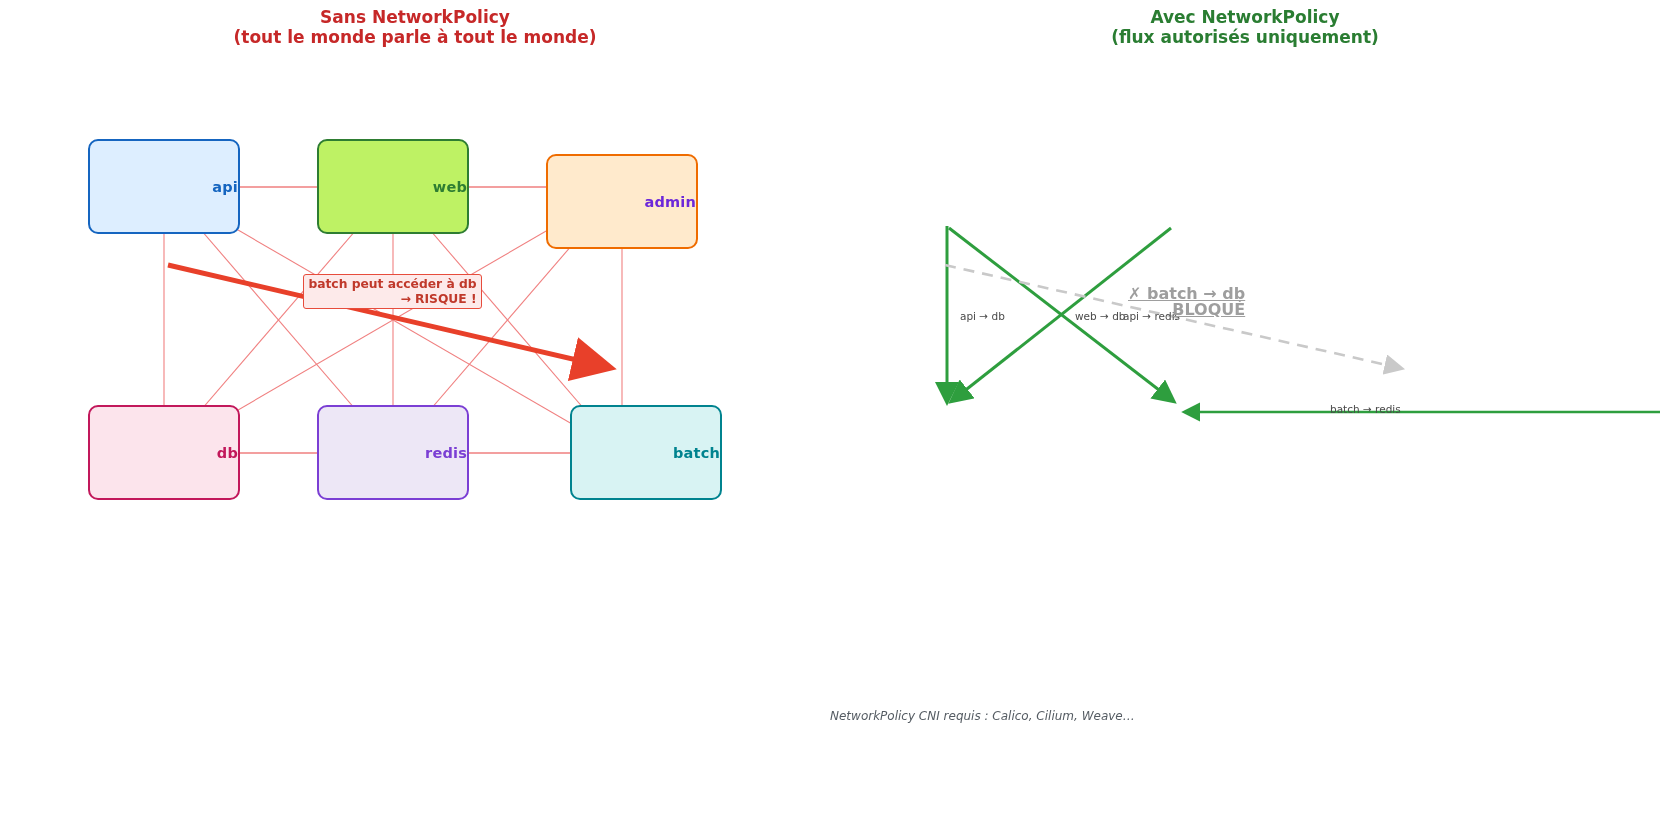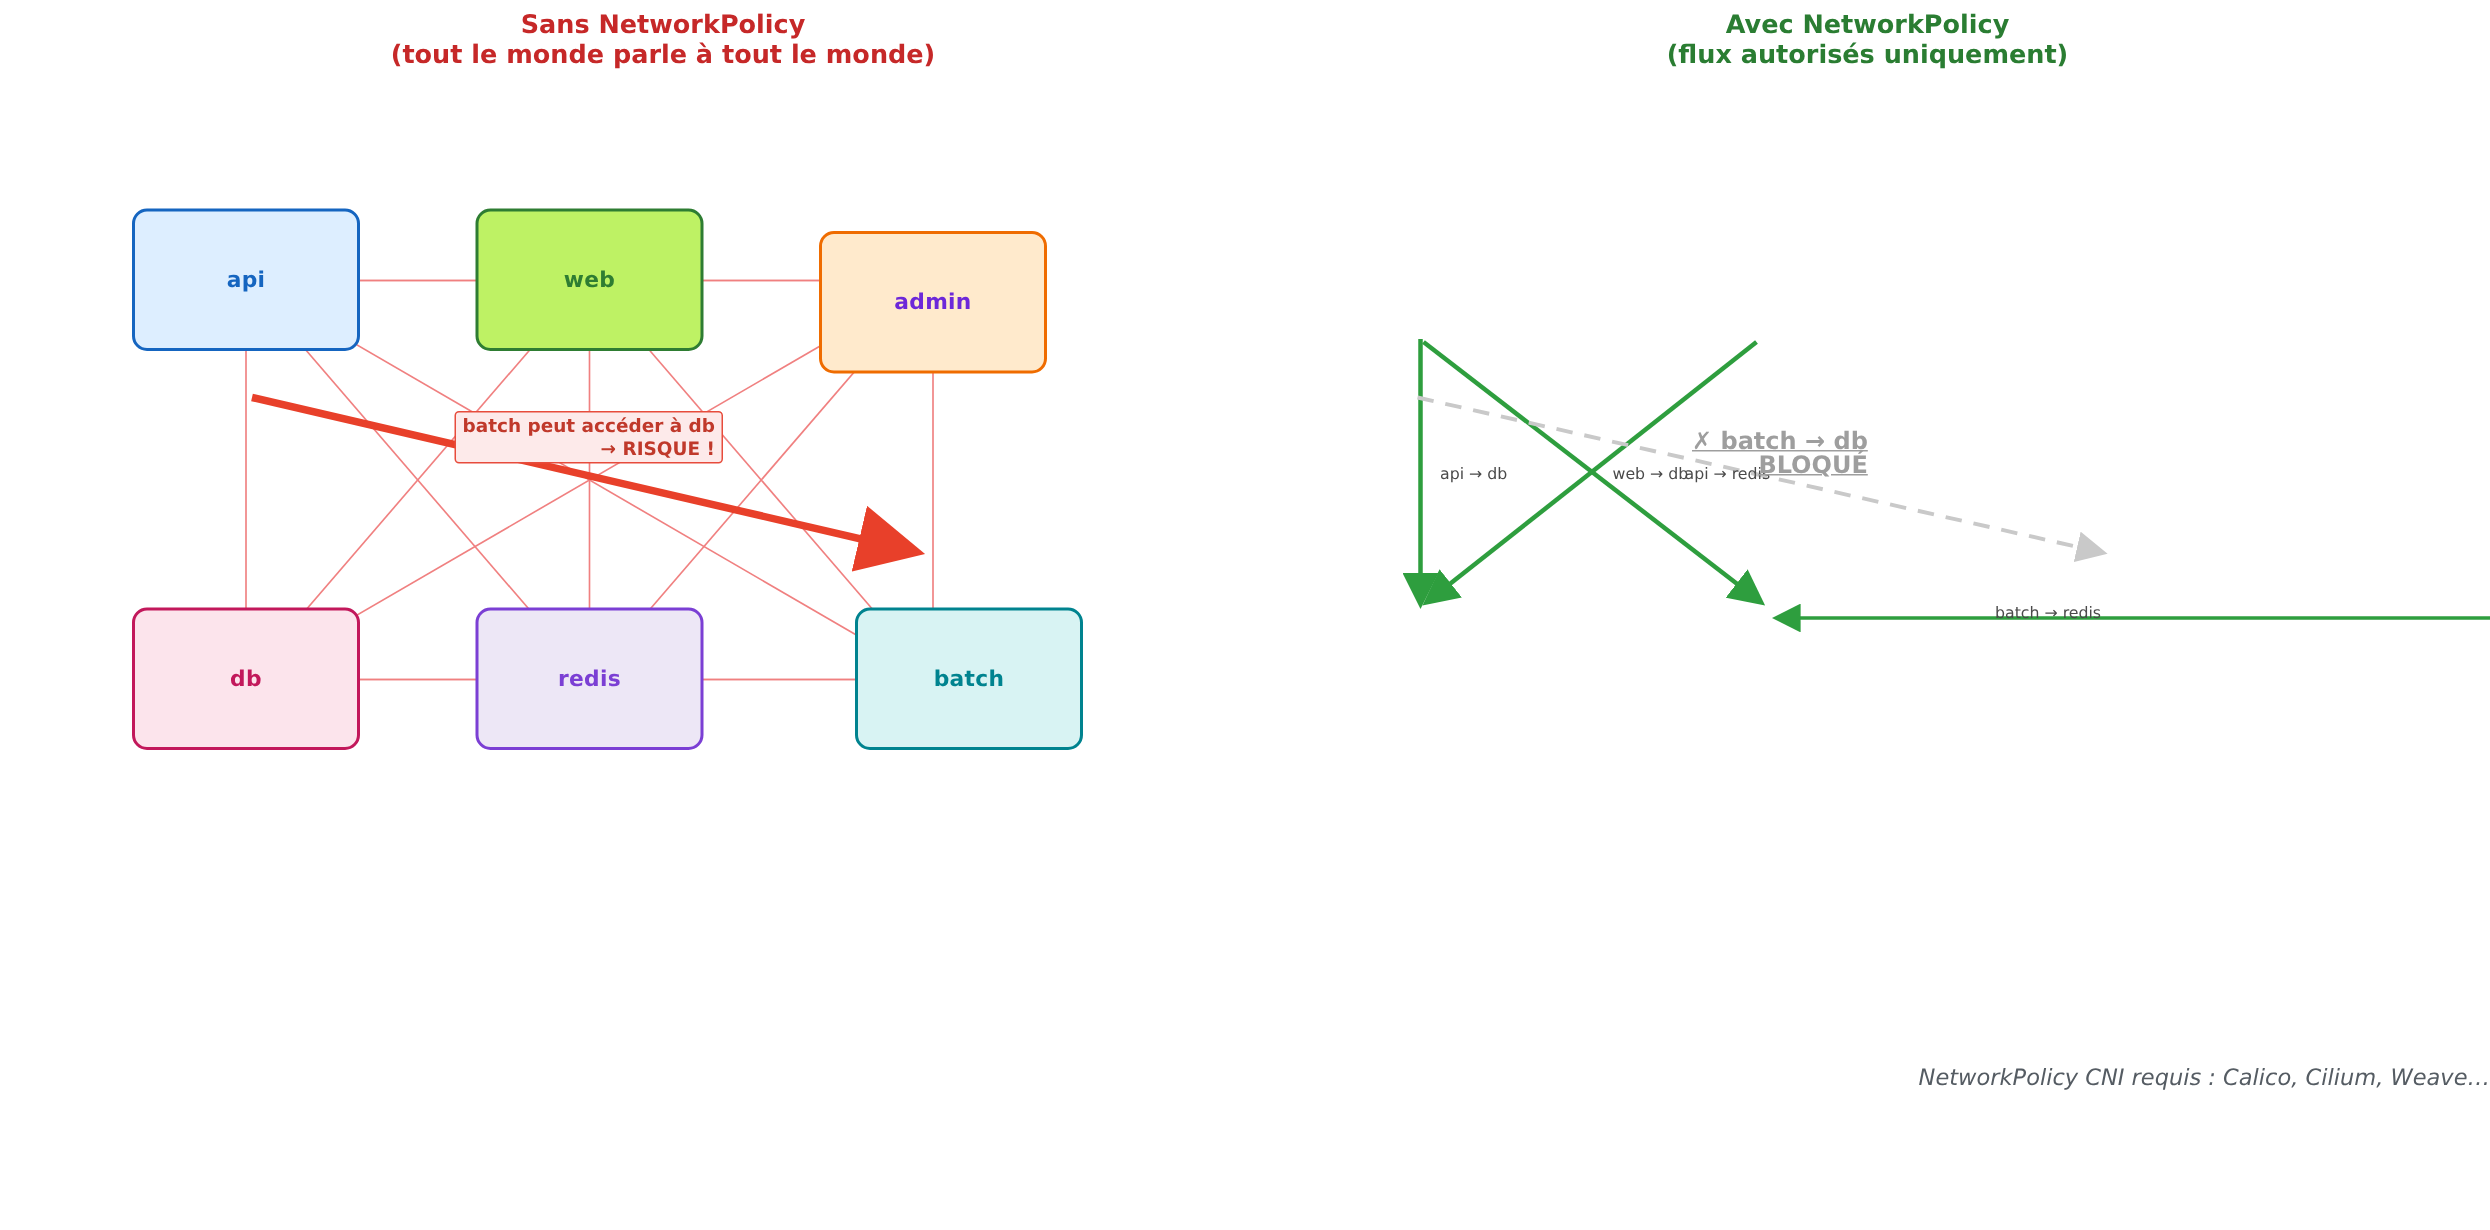--- a/index.html
+++ b/index.html
@@ -8,46 +8,46 @@
     font-family:"DejaVu Sans","Liberation Sans",sans-serif;
     position:relative;overflow:hidden;
   }
   .panel{position:absolute;top:0;height:820px;width:830px;}
   #panel-left{left:0;}
   #panel-right{left:830px;}
   .panel-title{
     position:absolute;top:7px;left:0;width:830px;text-align:center;
     font-size:17px;font-weight:bold;line-height:20px;white-space:pre-line;
   }
-  #title-left{color:#c62828;padding-left:27px;}
+  #title-left{color:#c62828;}
   #title-right{color:#2a7d32;}
   svg.edges{position:absolute;top:0;left:0;width:830px;height:820px;overflow:visible;}
   .node{
     position:absolute;width:152px;height:95px;border-radius:10px;
     border-width:2.5px;border-style:solid;box-sizing:border-box;
-    display:flex;align-items:center;justify-content:center;
+    display:flex;align-items:center;justify-content:flex-end;
     font-size:14.5px;font-weight:bold;letter-spacing:.2px;
   }
   .warn-box{
     position:absolute;left:303px;top:274px;width:177px;height:33px;
     background:#fdeaea;border:1.6px solid #e74c3c;border-radius:3px;
     color:#c0392b;font-size:12.3px;font-weight:bold;line-height:14.5px;
     display:flex;flex-direction:column;align-items:center;justify-content:center;
     text-align:right;white-space:pre-line;z-index:6;
   }
   .edge-label{
     position:absolute;font-size:10.5px;color:#4a4a4a;white-space:nowrap;z-index:5;
   }
   .blocked-label{
     position:absolute;font-size:16px;font-weight:bold;color:#9e9e9e;
     line-height:16px;white-space:pre-line;z-index:5;text-align:right;text-decoration:underline;
   }
   .footnote{
-    position:absolute;top:709px;left:0;width:830px;text-align:right;
-    font-size:15px;font-style:italic;color:#555c63;
+    position:absolute;top:709px;left:0;width:830px;text-align:left;
+    font-size:12px;font-style:italic;color:#555c63;
   }
 </style>
 </head>
 <body>
 
 <div class="panel" id="panel-left">
 
   <div class="panel-title" id="title-left">Sans NetworkPolicy
 (tout le monde parle à tout le monde)</div>
 

